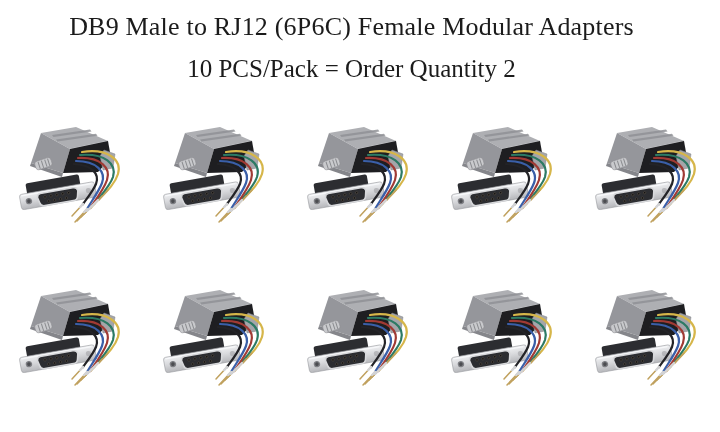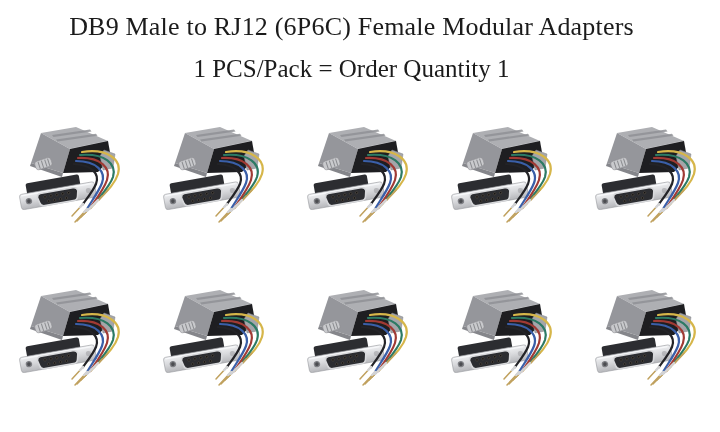--- a/index.html
+++ b/index.html
@@ -40,21 +40,21 @@
   .w-pin path{stroke:var(--pin-gold);stroke-width:1.5;}
   .w-crimp path{stroke:var(--pin-silver);stroke-width:2.4;}
 </style>
 </head>
 <body>
 
 <div class="page">
 
   <header>
     <div class="t1">DB9 Male to RJ12 (6P6C) Female Modular Adapters</div>
-    <div class="t2">1 PCS/Pack = Order Quantity 1</div>
+    <div class="t2">10 PCS/Pack = Order Quantity 2</div>
   </header>
 
   <svg width="0" height="0" style="position:absolute" aria-hidden="true">
     <defs>
       <linearGradient id="flangeGrad" x1="0" y1="0" x2="0" y2="1">
         <stop offset="0" stop-color="#f0f1f3"></stop>
         <stop offset="0.45" stop-color="#d9dadd"></stop>
         <stop offset="1" stop-color="#b6b7bb"></stop>
       </linearGradient>
 

